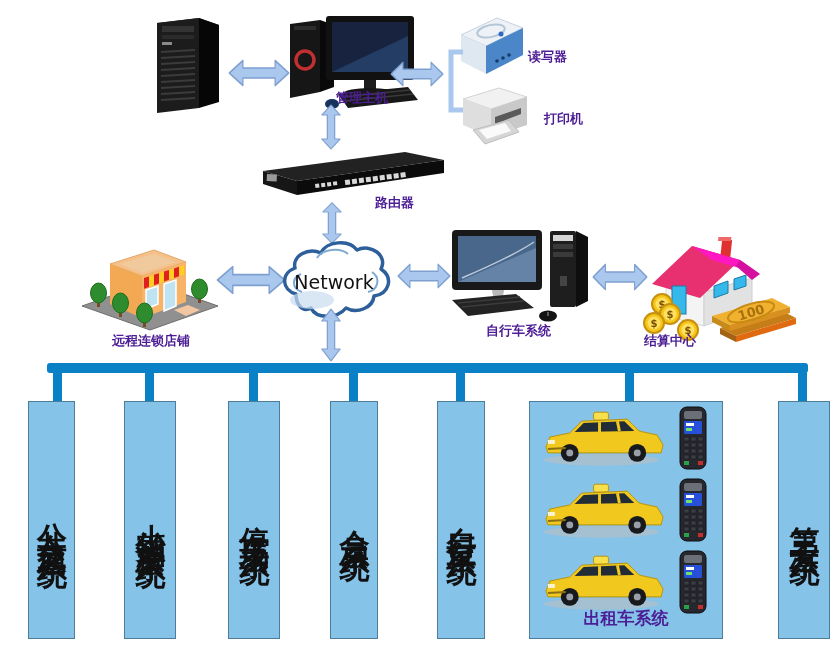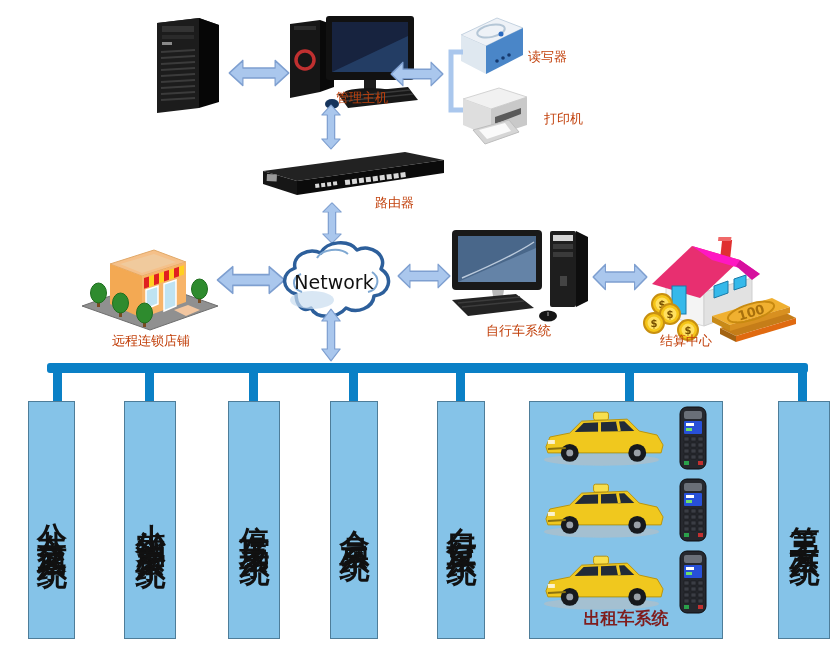--- a/index.html
+++ b/index.html
@@ -1,28 +1,28 @@
 <!DOCTYPE html>
 <html><head>
 <meta charset="utf-8">
 <style>
   html,body{margin:0;padding:0;background:#fff;}
   .stage{position:relative;width:840px;height:648px;background:#ffffff;overflow:hidden;
          font-family:"DejaVu Sans","Liberation Sans",sans-serif;}
   .abs{position:absolute;}
-  .lbl{position:absolute;font-size:13px;font-weight:normal;color:#c2410c;white-space:nowrap;}
+  .lbl{position:absolute;font-size:13px;font-weight:bold;color:#4c1d95;white-space:nowrap;}
   .server-lbl{line-height:16px;text-align:center;}
   .bus{position:absolute;background:#0a80c6;border-radius:3px;}
   .drop{position:absolute;background:#0a80c6;}
   .vbox{position:absolute;top:401px;height:238px;background:#85c3e8;border:1px solid #4e7d99;
         box-sizing:border-box;display:flex;align-items:center;justify-content:center;}
   .vbox-label{writing-mode:vertical-rl;text-orientation:upright;font-size:30px;font-weight:700;
         letter-spacing:7px;color:#111;}
   .taxi-box-label{position:absolute;left:0;right:0;bottom:8px;text-align:center;
-        font-size:17px;font-weight:bold;color:#7f1d1d;}
+        font-size:17px;font-weight:bold;color:#4c1d95;}
   svg{display:block;}
 </style>
 </head>
 <body>
 
 <div class="stage">
 
   <svg class="abs" style="left:145px;top:14px" width="88" height="102" viewBox="0 0 88 102">
     <polygon points="12,9 54,4 74,11 32,16" fill="#2e2e2e"></polygon>
     <polygon points="54,4 74,11 74,88 54,94" fill="#060606"></polygon>
@@ -245,21 +245,21 @@
           <circle r="6.5" fill="#ffe060"></circle>
           <text y="4" text-anchor="middle" font-size="10" font-weight="bold" fill="#7a5200">$</text>
         </g>
       <g transform="translate(48,108)">
           <circle r="10" fill="#f5c518" stroke="#c89010" stroke-width="2"></circle>
           <circle r="6.5" fill="#ffe060"></circle>
           <text y="4" text-anchor="middle" font-size="10" font-weight="bold" fill="#7a5200">$</text>
         </g>
     </g>
   </svg>
-  <div class="lbl" style="left:660px;top:332px">结算中心</div>
+  <div class="lbl" style="left:644px;top:332px">结算中心</div>
 
   <svg class="abs" style="left:320px;top:308px;width:22px;height:54px" viewBox="0 0 36 100" preserveAspectRatio="none">
     <polygon points="18,2 33,24 24,24 24,76 33,76 18,98 3,76 12,76 12,24 3,24" fill="#aac7ed" stroke="#7e9fd0" stroke-width="2" stroke-linejoin="round"></polygon>
   </svg>
 
   <div class="bus" style="left:47px;top:363px;width:761px;height:10px"></div>
   <div class="drop" style="left:53px;top:366px;width:9px;height:36px"></div>
   <div class="drop" style="left:145px;top:366px;width:9px;height:36px"></div>
   <div class="drop" style="left:249px;top:366px;width:9px;height:36px"></div>
   <div class="drop" style="left:349px;top:366px;width:9px;height:36px"></div>

